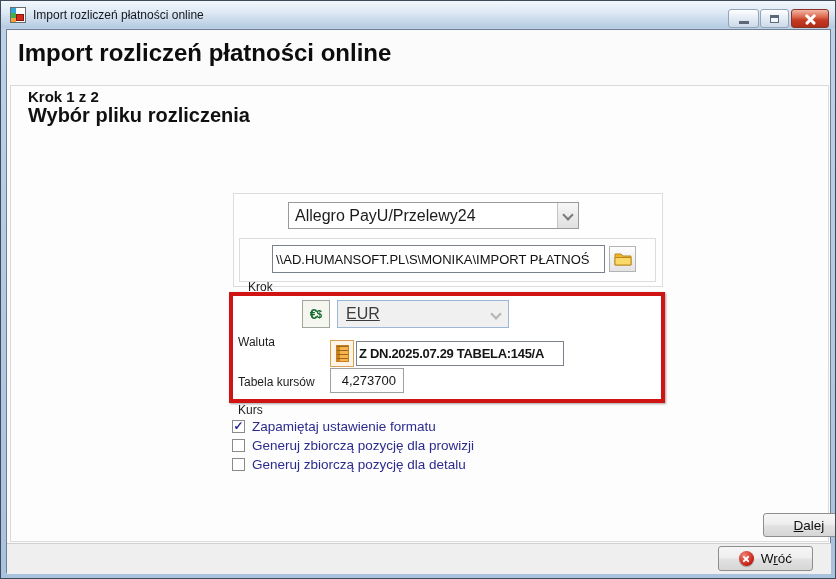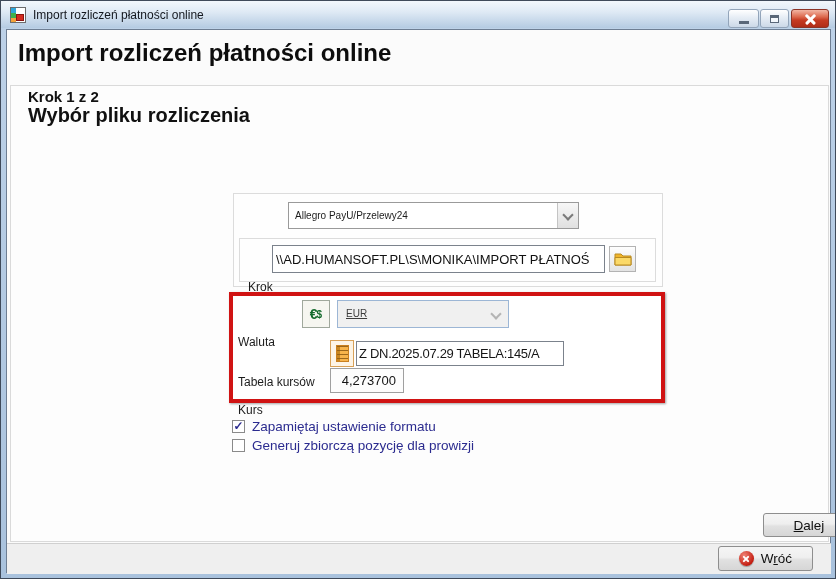--- a/index.html
+++ b/index.html
@@ -34,21 +34,21 @@
   .panel{position:absolute;left:9px;top:84px;width:819px;height:457px;box-sizing:border-box;
     border:1px solid #dadada;background:#fdfdfd;}
   .step-label{position:absolute;left:27px;top:87px;font-size:15px;font-weight:bold;color:#111;}
   .step-title{position:absolute;left:27px;top:103px;font-size:20px;font-weight:bold;color:#111;}
   
   .group-format{position:absolute;left:232px;top:192px;width:430px;height:94px;box-sizing:border-box;border:1px solid #dcdcdc;background:#fefefe;}
   .group-file{position:absolute;left:238px;top:237px;width:417px;height:44px;box-sizing:border-box;border:1px solid #dcdcdc;background:#fefefe;}
   .flabel{position:absolute;font-size:12px;color:#1c1c1c;white-space:nowrap;margin-top:28px;}
   
   .combo{position:absolute;box-sizing:border-box;background:#fff;border:1px solid #9a9a9a;}
-  .combo .val{position:absolute;left:6px;top:0;line-height:25px;font-size:10px;color:#1c1c1c;white-space:nowrap;}
+  .combo .val{position:absolute;left:6px;top:0;line-height:25px;font-size:16px;color:#1c1c1c;white-space:nowrap;}
   .combo .btn{position:absolute;right:0;top:0;bottom:0;width:20px;border-left:1px solid #c4c4c4;
     background:linear-gradient(#f7f7f7,#e0e0e0);}
   .chev{position:absolute;left:50%;top:50%;width:6px;height:6px;margin:-5px 0 0 -4px;
     border-right:2px solid #7a7a7a;border-bottom:2px solid #7a7a7a;transform:rotate(45deg);}
   .combo-format{left:287px;top:201px;width:291px;height:27px;}
   .combo-eur{left:336px;top:299px;width:172px;height:28px;border:1px solid #9cb6d5;background:#f0f0f0;}
   .combo-eur .val{line-height:26px;color:#3c3c3c;left:8px;text-decoration:underline;}
   .combo-eur .chev-lone{position:absolute;right:8px;top:9px;width:6px;height:6px;
     border-right:2px solid #b4b4b4;border-bottom:2px solid #b4b4b4;transform:rotate(45deg);}
   
@@ -63,21 +63,21 @@
     border:4px solid #d01313;background:#fff;box-shadow:1px 1px 2px rgba(90,90,90,.55);}
   .cur-btn{left:301px;top:299px;width:28px;height:28px;border:1px solid #a0a89c;background:#f6f6f0;}
   .euro-g{font-size:14px;font-weight:bold;color:#156b2d;line-height:14px;}
   .dollar-g{font-size:10px;font-weight:bold;color:#156b2d;margin-left:-1px;}
   .table-btn{left:329px;top:339px;width:24px;height:27px;border:1px solid #d8a158;background:#fdf4e6;}
   .table-ic{width:13px;height:17px;box-sizing:border-box;border:1px solid #c97f1f;
     background-image:repeating-linear-gradient(to bottom, rgba(140,90,20,.85) 0 1px, rgba(0,0,0,0) 1px 4px),
       linear-gradient(to right,#c9861f 0 3px,#f7b44c 3px);}
   .field{position:absolute;box-sizing:border-box;border:1px solid #7b828c;background:#fff;
     font-size:13px;color:#151515;white-space:nowrap;overflow:hidden;}
-  .field-table{left:355px;top:340px;width:208px;height:25px;line-height:23px;padding:0 2px;letter-spacing:-0.3px;}
+  .field-table{left:355px;top:340px;width:208px;height:25px;line-height:23px;padding:0 2px;letter-spacing:-0.3px;font-weight:bold;}
   .field-kurs{left:329px;top:367px;width:74px;height:25px;line-height:23px;padding:0 7px 0 0;
     text-align:right;border:1px solid #a0a0a0;background:#fdfdfd;}
   
   .opt-row{position:absolute;left:231px;height:17px;display:flex;align-items:center;cursor:default;}
   .opt-box{width:13px;height:13px;box-sizing:border-box;border:1px solid #8a8a8a;background:#fff;
     font-size:12px;line-height:11px;font-weight:bold;color:#2b2b8f;text-align:center;overflow:hidden;}
   .opt-label{margin-left:7px;font-size:13.5px;color:#2b2b8f;white-space:nowrap;}
   
   .pushbtn{position:absolute;box-sizing:border-box;border:1px solid #8e8e8e;border-radius:3px;
     background:linear-gradient(#f5f5f5,#efefef 45%,#e1e1e1 55%,#d6d6d6);
@@ -163,20 +163,24 @@
   <div class="field field-kurs">4,273700</div>
 
   <div class="opt-row" style="top:417px;">
     <span class="opt-box">✓</span>
     <span class="opt-label">Zapamiętaj ustawienie formatu</span>
   </div>
   <div class="opt-row" style="top:436px;">
     <span class="opt-box"></span>
     <span class="opt-label">Generuj zbiorczą pozycję dla prowizji</span>
   </div>
+  <div class="opt-row" style="top:455px;">
+    <span class="opt-box"></span>
+    <span class="opt-label">Generuj zbiorczą pozycję dla detalu</span>
+  </div>
 
   <div class="pushbtn btn-next">
     <span><span></span><span class="u">D</span><span>alej</span></span>
   </div>
 
   <div class="bottom-strip"></div>
   <div class="pushbtn btn-back">
     <span class="back-ic">
       <span class="xbar a"></span>
       <span class="xbar b"></span>

